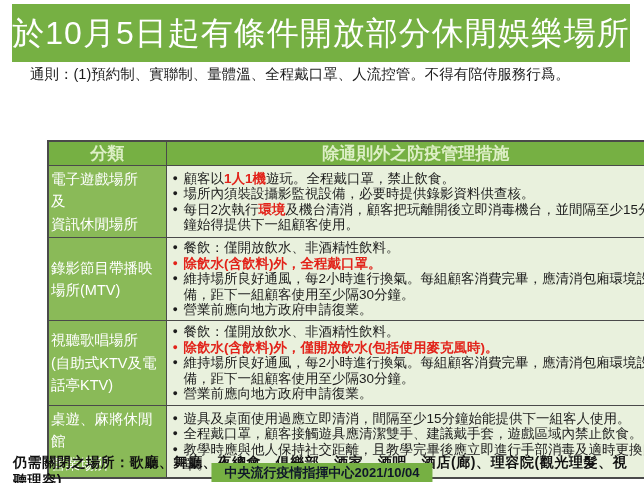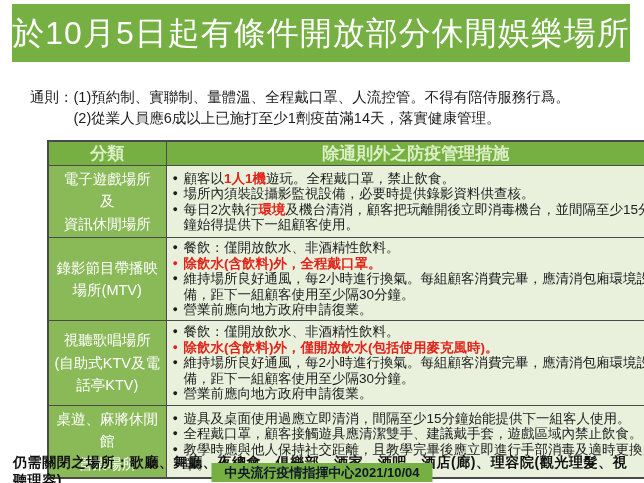--- a/index.html
+++ b/index.html
@@ -16,40 +16,40 @@
   body{
     position:relative;background:#ffffff;overflow:hidden;
     font-family:"Liberation Sans", sans-serif;color:var(--ink);
   }
   .title-bar{
     position:absolute;left:12px;top:4px;width:618px;height:58px;
     background:var(--green);color:#ffffff;font-weight:normal;
     font-size:32px;line-height:58px;text-align:center;letter-spacing:1px;
   }
   .rules{
-    position:absolute;left:30px;top:87px;width:600px;
+    position:absolute;left:30px;top:64px;width:600px;
     display:flex;font-size:14.5px;line-height:21px;
   }
   .rules .label{flex:0 0 auto;}
   .rules .lines{flex:1 1 auto;}
   table.measures{
     position:absolute;left:12px;top:140px;width:620px;
     border-collapse:collapse;table-layout:fixed;
   }
   table.measures th, table.measures td{
     border:1px solid var(--border);
   }
   table.measures{border:2px solid var(--border);margin-left:35px;}
   col.c-cat{width:118px;}
   thead th{
     height:22px;background:var(--green);color:var(--header-text);
     font-size:17px;font-weight:bold;text-align:center;padding:0;
   }
   td.cat{
-    background:var(--cell-green);color:#ffffff;text-align:center;
+    background:var(--cell-green);color:#ffffff;
     font-size:14.5px;line-height:1.55;white-space:pre-line;
     vertical-align:middle;padding:2px 2px;
   }
   td.mea{
     background:var(--pale);vertical-align:middle;padding:2px 4px;
   }
   tr.row-0{height:68px;} tr.row-1{height:77px;}
   tr.row-2{height:85px;} tr.row-3{height:53px;}
   .bullet{
     display:flex;align-items:flex-start;
@@ -72,21 +72,20 @@
 </style>
 </head>
 <body>
 
 <div class="title-bar">於10月5日起有條件開放部分休閒娛樂場所</div>
 
 <div class="rules">
   <span class="label">通則：</span>
   <div class="lines">
     <div>(1)預約制、實聯制、量體溫、全程戴口罩、人流控管。不得有陪侍服務行爲。</div>
-    <div>(2)從業人員應6成以上已施打至少1劑疫苗滿14天，落實健康管理。</div>
   </div>
 </div>
 
 <table class="measures">
   <colgroup>
       <col class="c-cat">
       <col>
     </colgroup>
   <thead>
     <tr>

